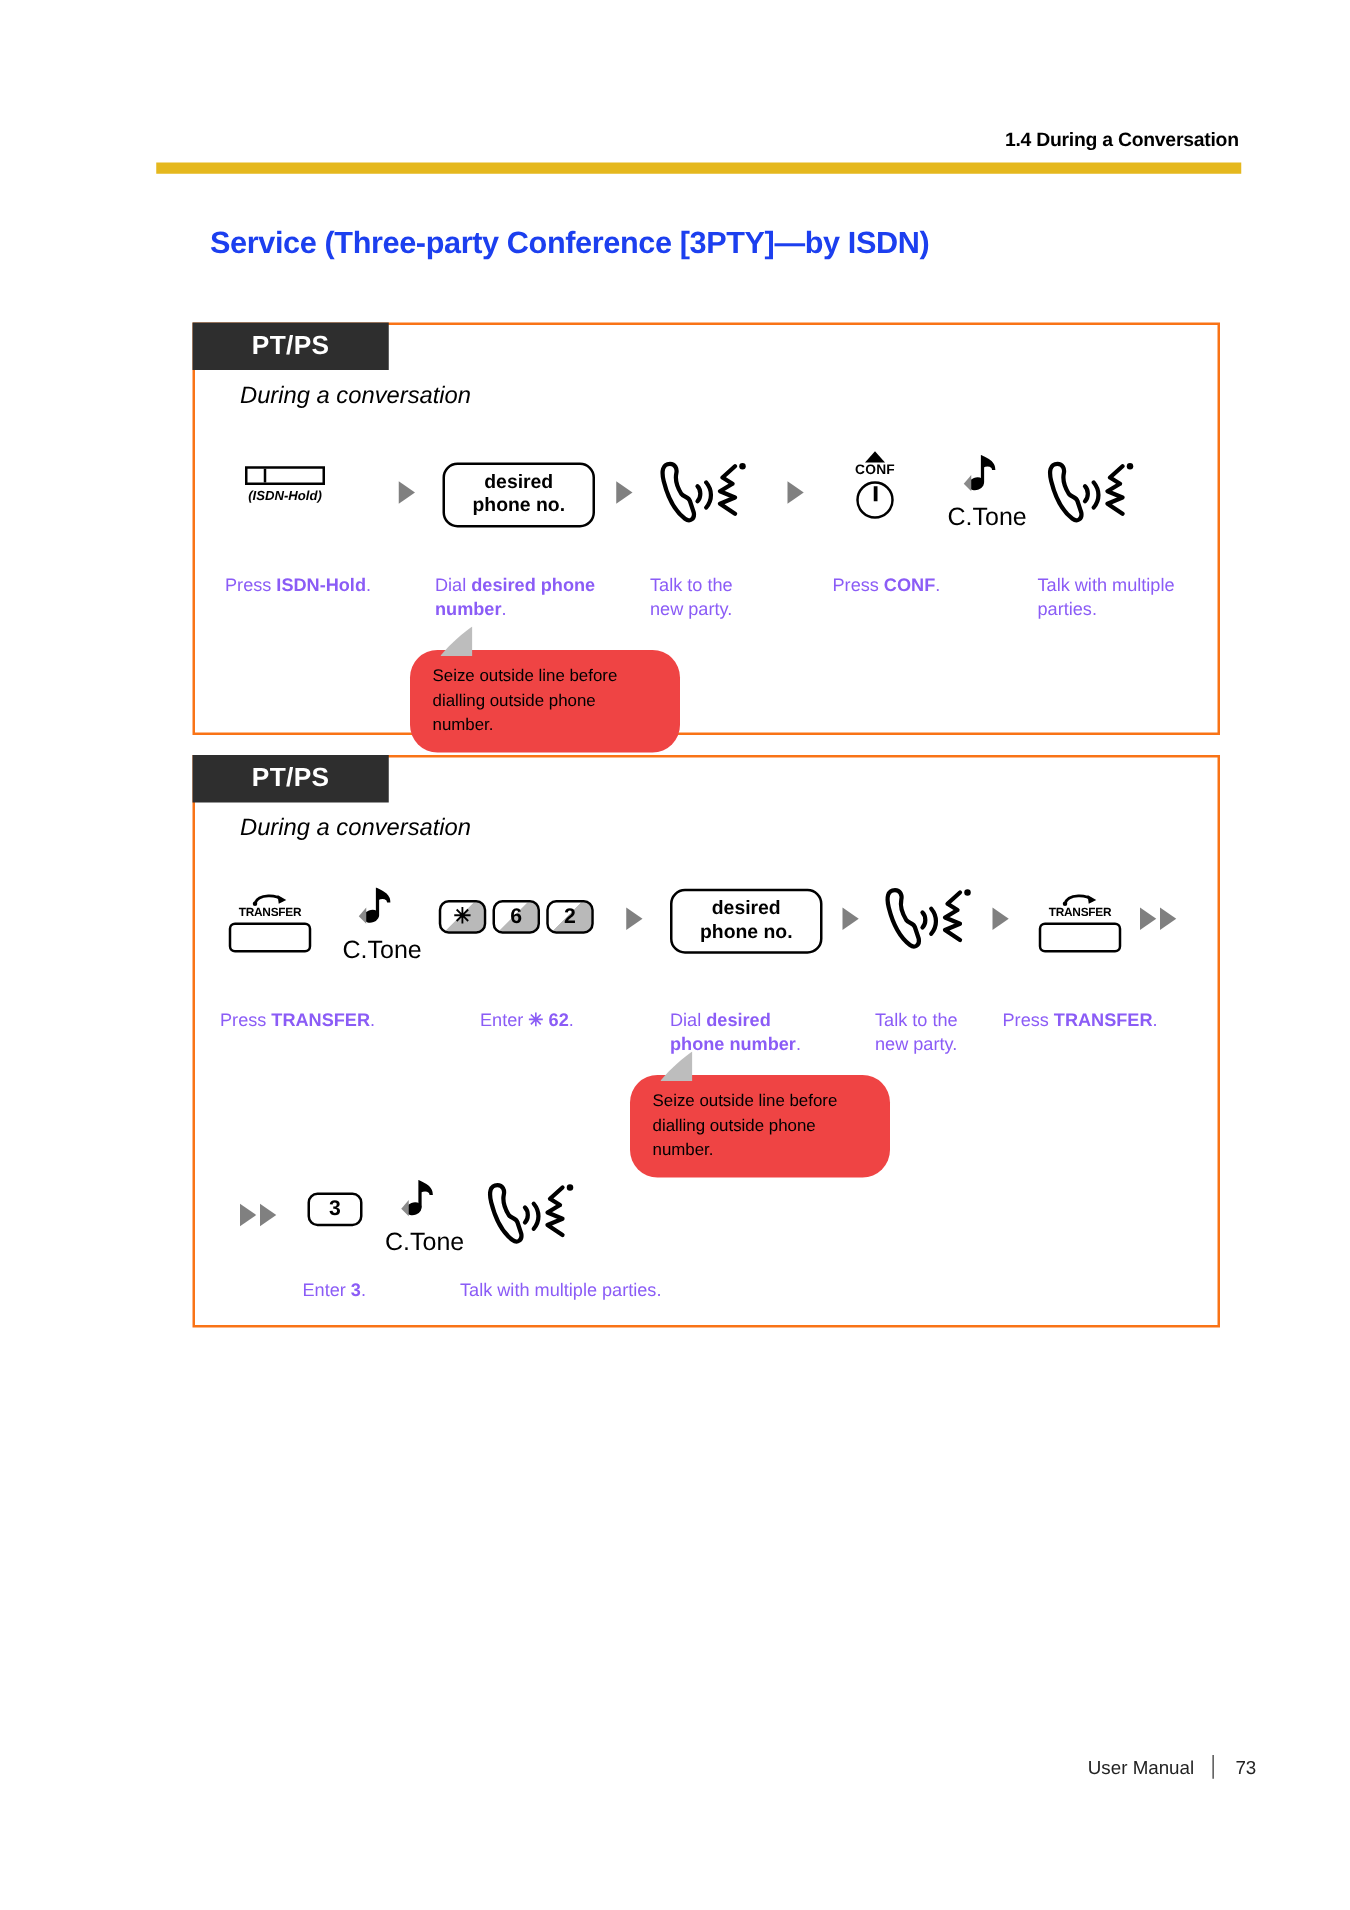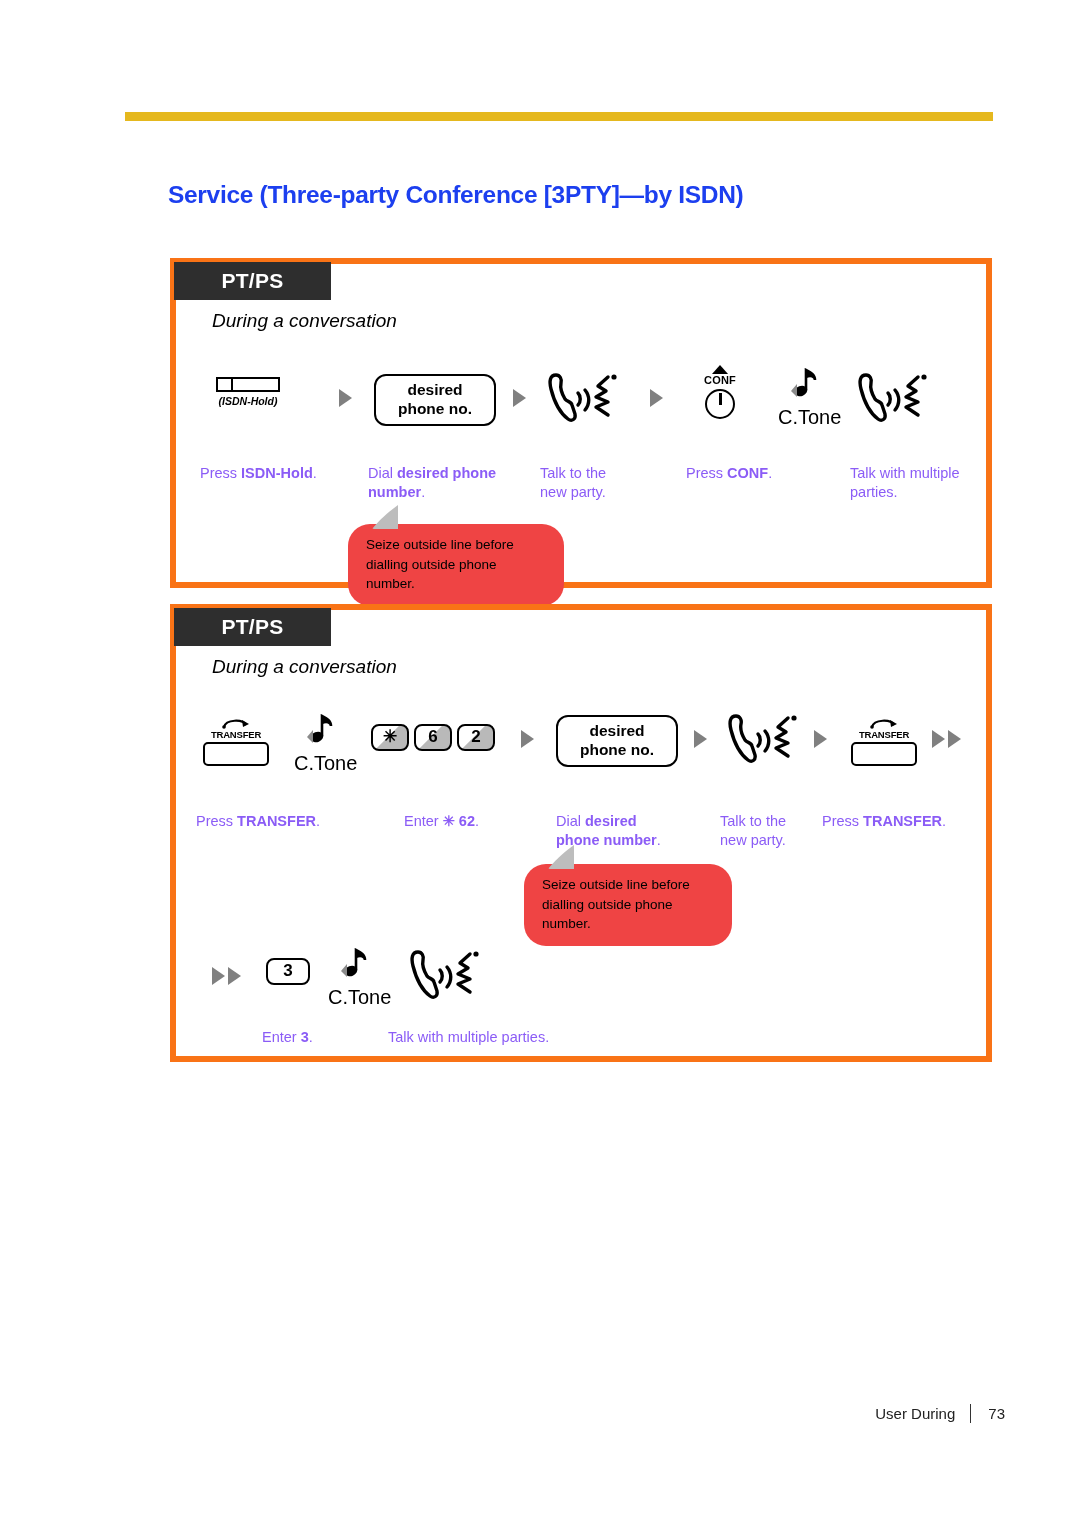--- a/index.html
+++ b/index.html
@@ -66,22 +66,22 @@
     transform: rotate(45deg);
     margin-right: 1px;
     vertical-align: middle;
   }
   .diamond.d1 { background: #6E6E6E; }
   .diamond.d2 { background: #BDBDBD; }
 
   
   .panel {
     position: absolute;
-    left: 170px;
-    border: 6px solid #f97316;
+    left: 154px;
+    border: 2px solid #f97316;
     background: #fff;
     box-sizing: border-box;
   }
   #panel-1 { top: 258px; width: 822px; height: 330px; }
   #panel-2 { top: 604px; width: 822px; height: 458px; }
 
   .panel-tab {
     position: absolute;
     left: -2px;
     top: -2px;
@@ -284,20 +284,21 @@
     height: 19px;
     background: #333;
     vertical-align: -4px;
     margin: 0 17px 0 15px;
   }
 </style>
 </head>
 <body>
 
 <div class="page-header">
+  <div class="header-text">1.4 During a Conversation</div>
   <div class="header-rule"></div>
 </div>
 
 <div class="title-block">
   <span class="title-line">Service (Three-party Conference [3PTY]—by ISDN)</span>
 </div>
 
 <div class="panel" id="panel-1">
   <div class="panel-tab">PT/PS</div>
   <div class="panel-subtitle">During a conversation</div>
@@ -500,14 +501,14 @@
   </div>
 
   <div class="caption" style="left:86px; top:418px; width:110px;">
     <span>Enter </span><b>3</b><span>.</span>
   </div>
 
   <div class="caption" style="left:212px; top:418px; width:240px;">Talk with multiple parties.</div>
 </div>
 
 <div class="footer">
-  <span>User During</span><span class="sep"></span><span>73</span>
+  <span>User Manual</span><span class="sep"></span><span>73</span>
 </div>
 
 </body></html>

